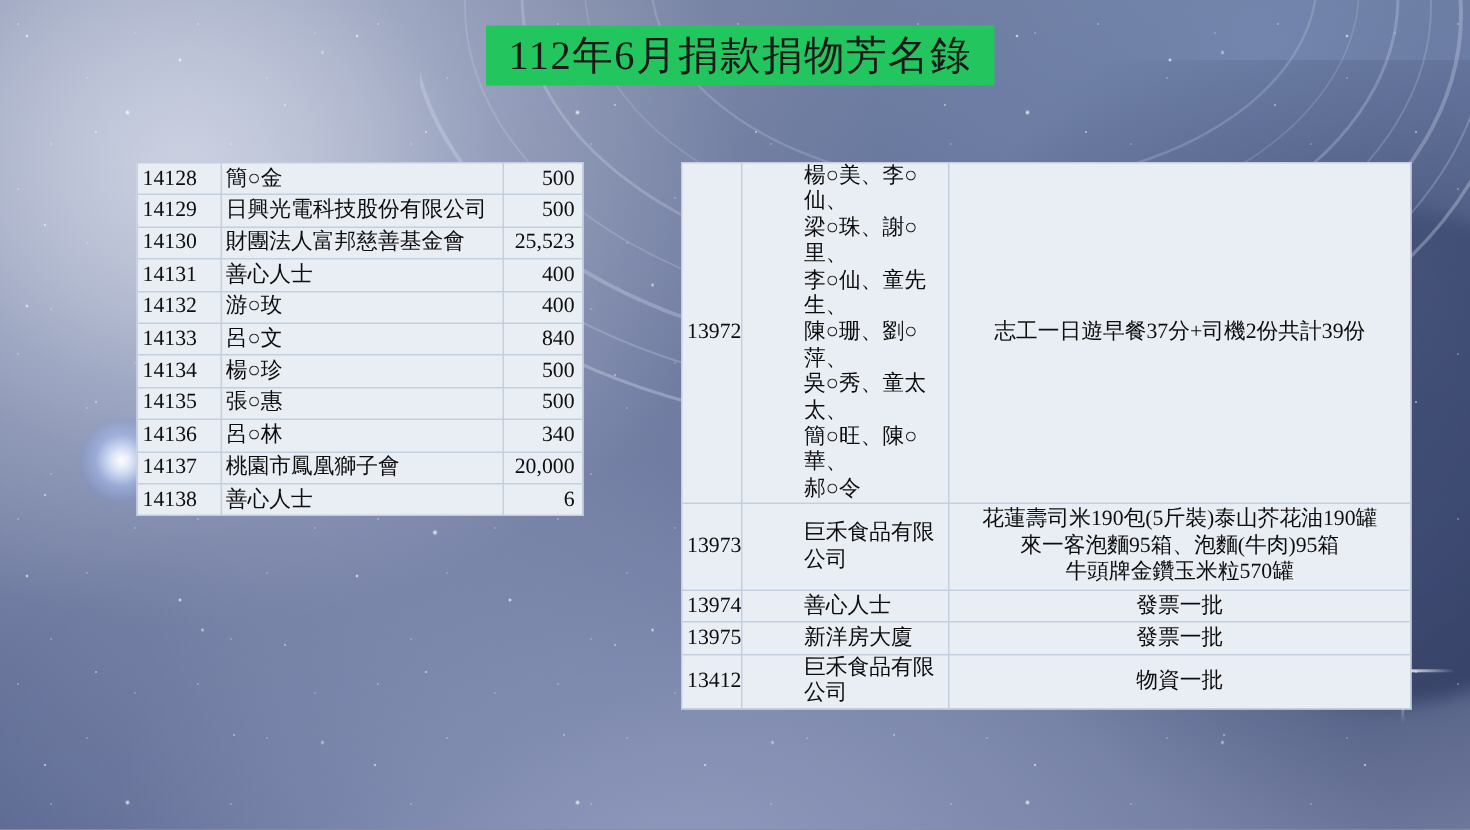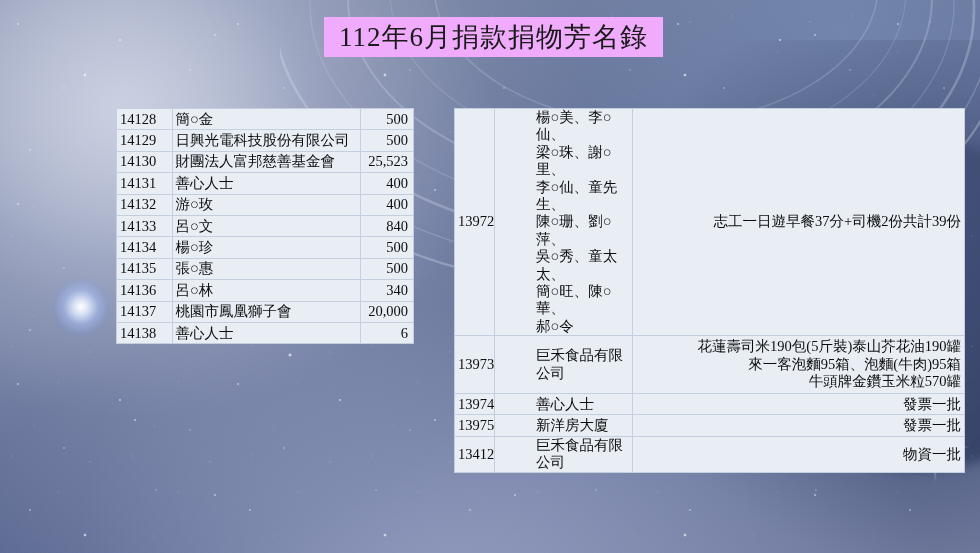--- a/index.html
+++ b/index.html
@@ -102,21 +102,21 @@
     background: linear-gradient(180deg, rgba(255,255,255,0) 0%, rgba(255,255,255,0.95) 50%, rgba(255,255,255,0) 100%); }
   .sparkle-core {
     position: absolute; left: 50%; top: 50%; width: 10px; height: 10px;
     transform: translate(-50%, -50%); border-radius: 50%;
     background: radial-gradient(circle, #fff 0%, rgba(255,255,255,0.5) 45%, rgba(255,255,255,0) 75%);
   }
 
   
   #title-box {
     position: absolute; left: 324px; top: 17px; width: 339px; height: 40px;
-    background: #f0abfc;
+    background: #22c55e;
     display: flex; align-items: center; justify-content: center;
   }
   #title-text {
     font-size: 27px; color: #1a1a1a; letter-spacing: 1px;
     line-height: 1; white-space: nowrap;
   }
 
   
   .tbl {
     position: absolute;
@@ -127,31 +127,31 @@
     table-layout: fixed;
   }
   .tbl td {
     border: 1px solid #c3cfdf;
     padding: 0 3px;
     vertical-align: middle;
     line-height: 1.18;
   }
 
   
-  #left-table { left: 116px; top: 108px; width: 298px; }
+  #left-table { left: 91px; top: 108px; width: 298px; }
   #left-table td.c-id   { width: 52px;  text-align: left; white-space: nowrap; }
   #left-table td.c-name { width: 176px; text-align: left; white-space: nowrap; }
   #left-table td.c-amt  { width: 50px;  text-align: right; padding-right: 5px; white-space: nowrap; }
   #left-table tr { height: 21.4px; }
 
   
   #right-table { left: 454px; top: 108px; width: 486px; }
   #right-table td.r-id   { width: 40px;  text-align: left; white-space: nowrap; vertical-align: middle; }
   #right-table td.r-name { width: 138px; text-align: left; vertical-align: middle; padding-left: 41px; }
-  #right-table td.r-desc { width: 332px; text-align: right; vertical-align: middle; white-space: nowrap; }
+  #right-table td.r-desc { width: 308px; text-align: center; vertical-align: middle; white-space: nowrap; }
   #right-table tr.short { height: 21.4px; }
 
   .multi { display: block; line-height: 1.2; }
 </style>
 </head>
 <body>
 
 <div id="slide">
 
   <div class="bg-base"></div>

